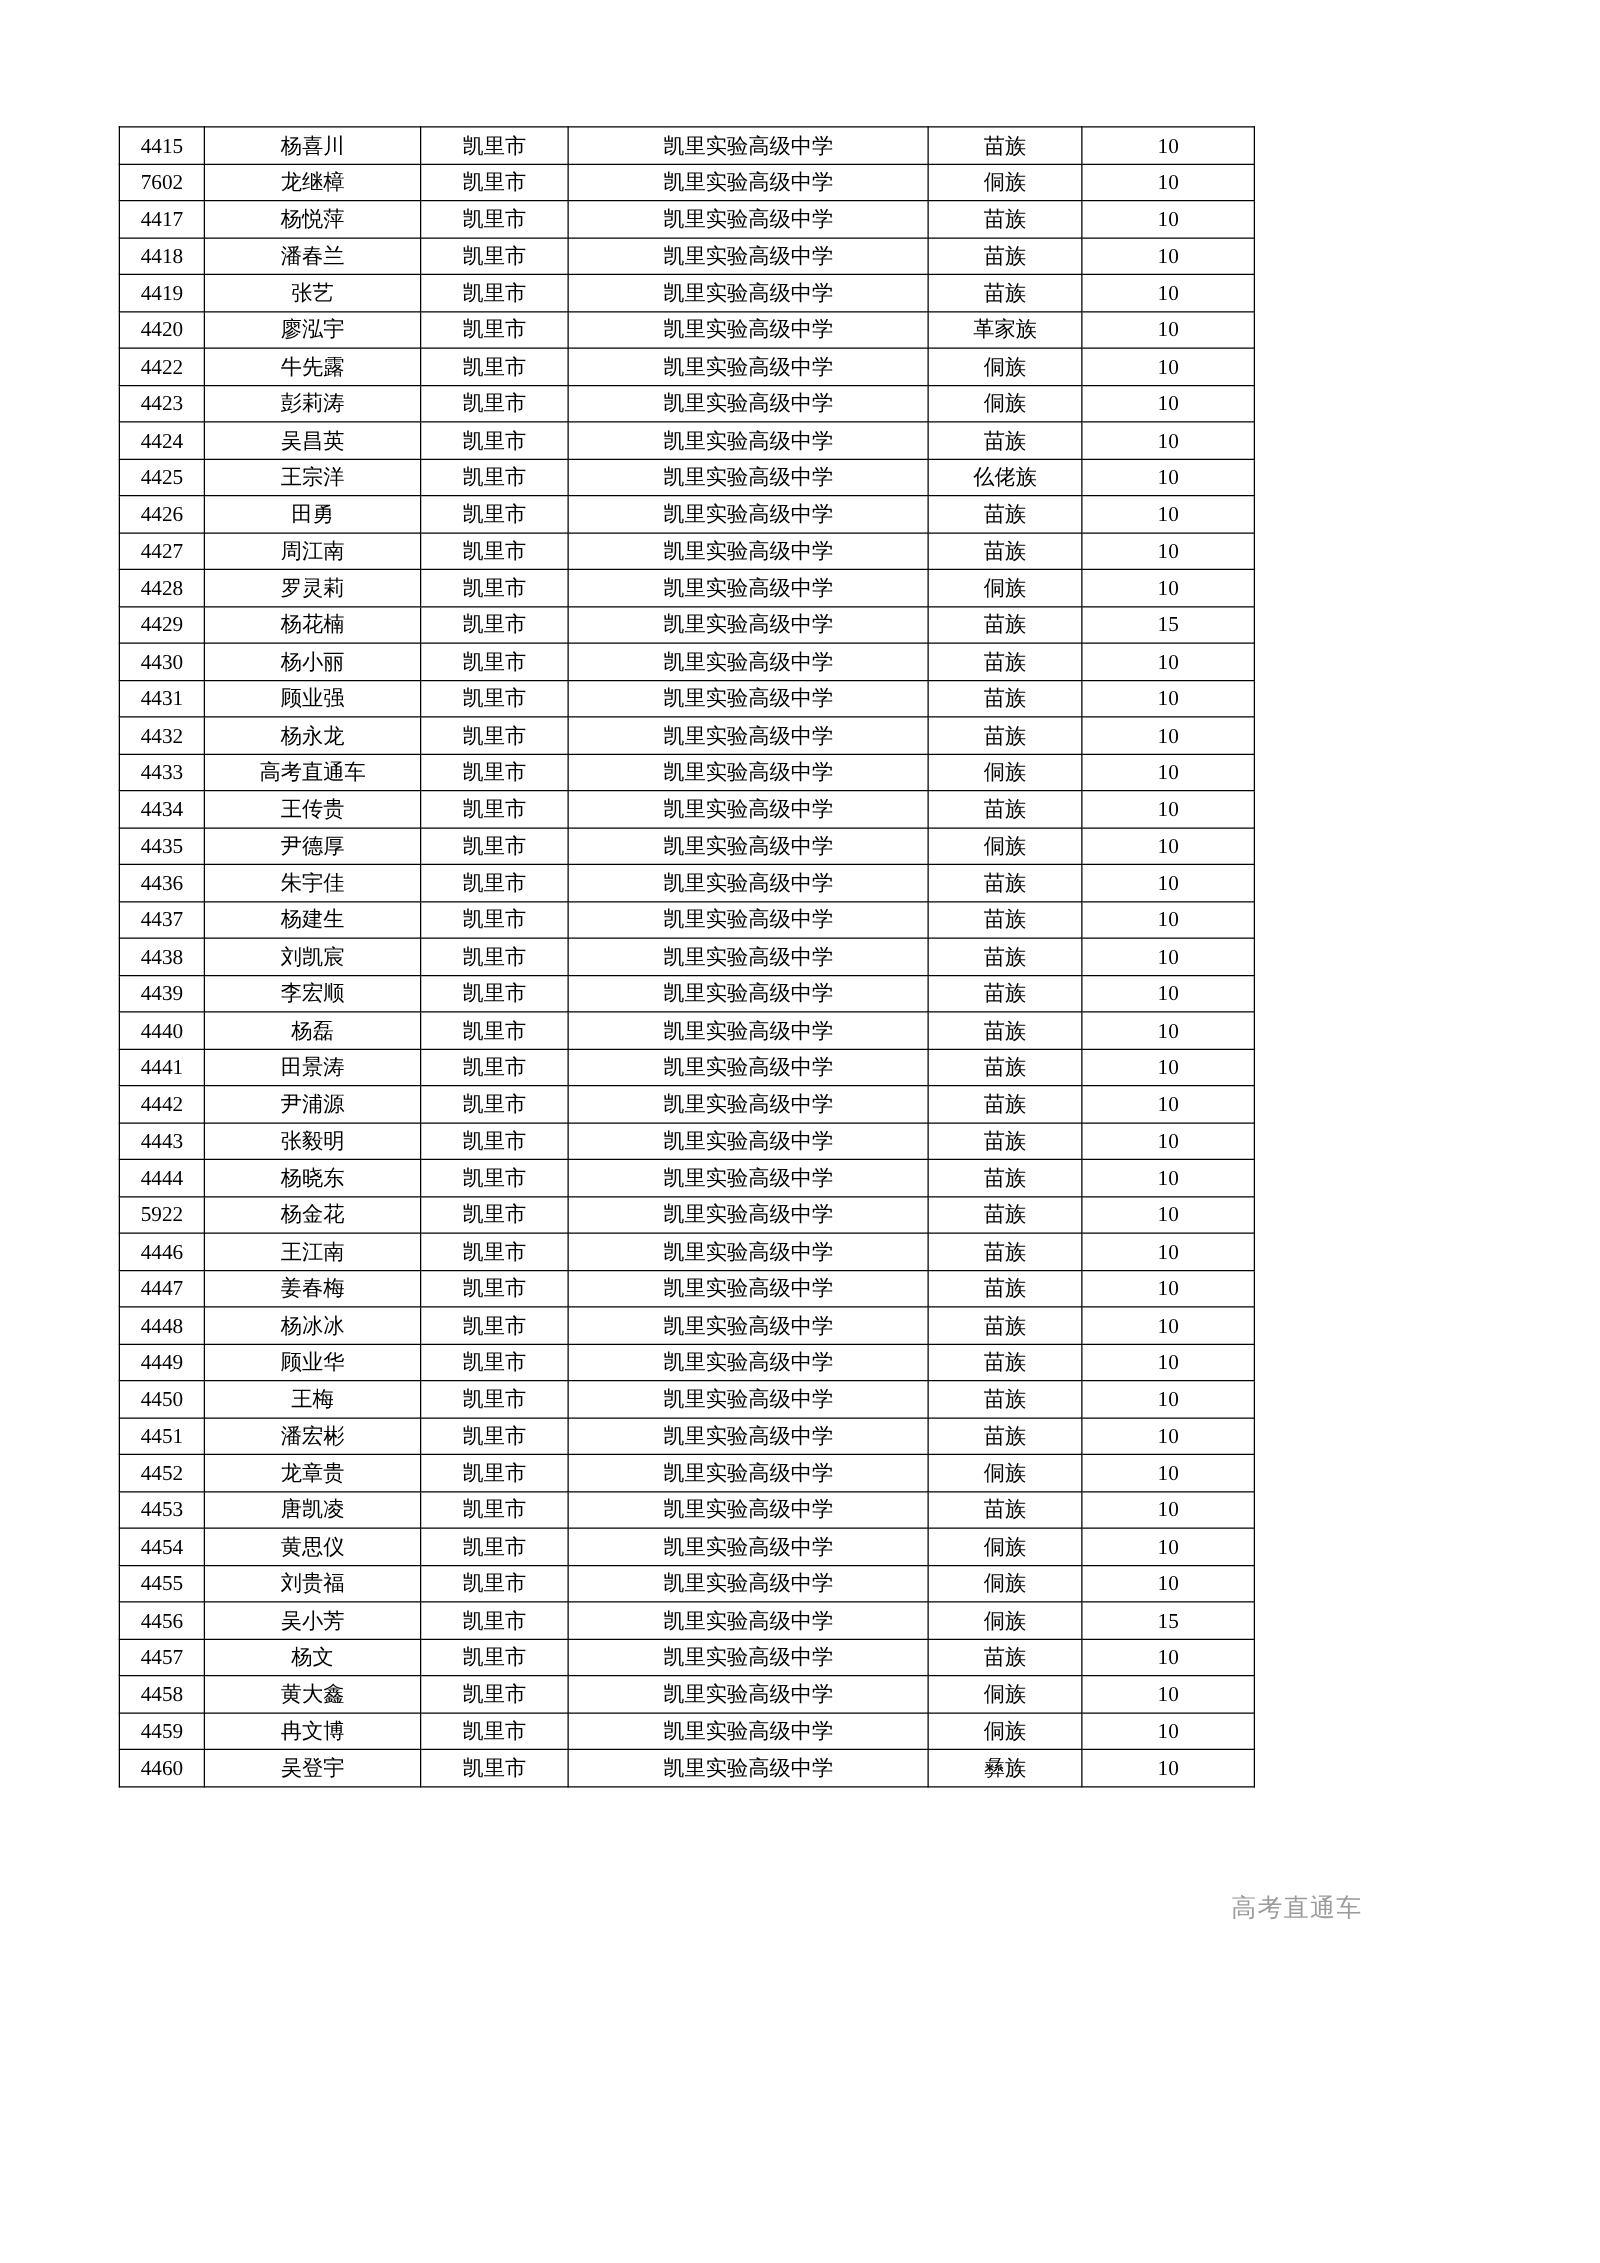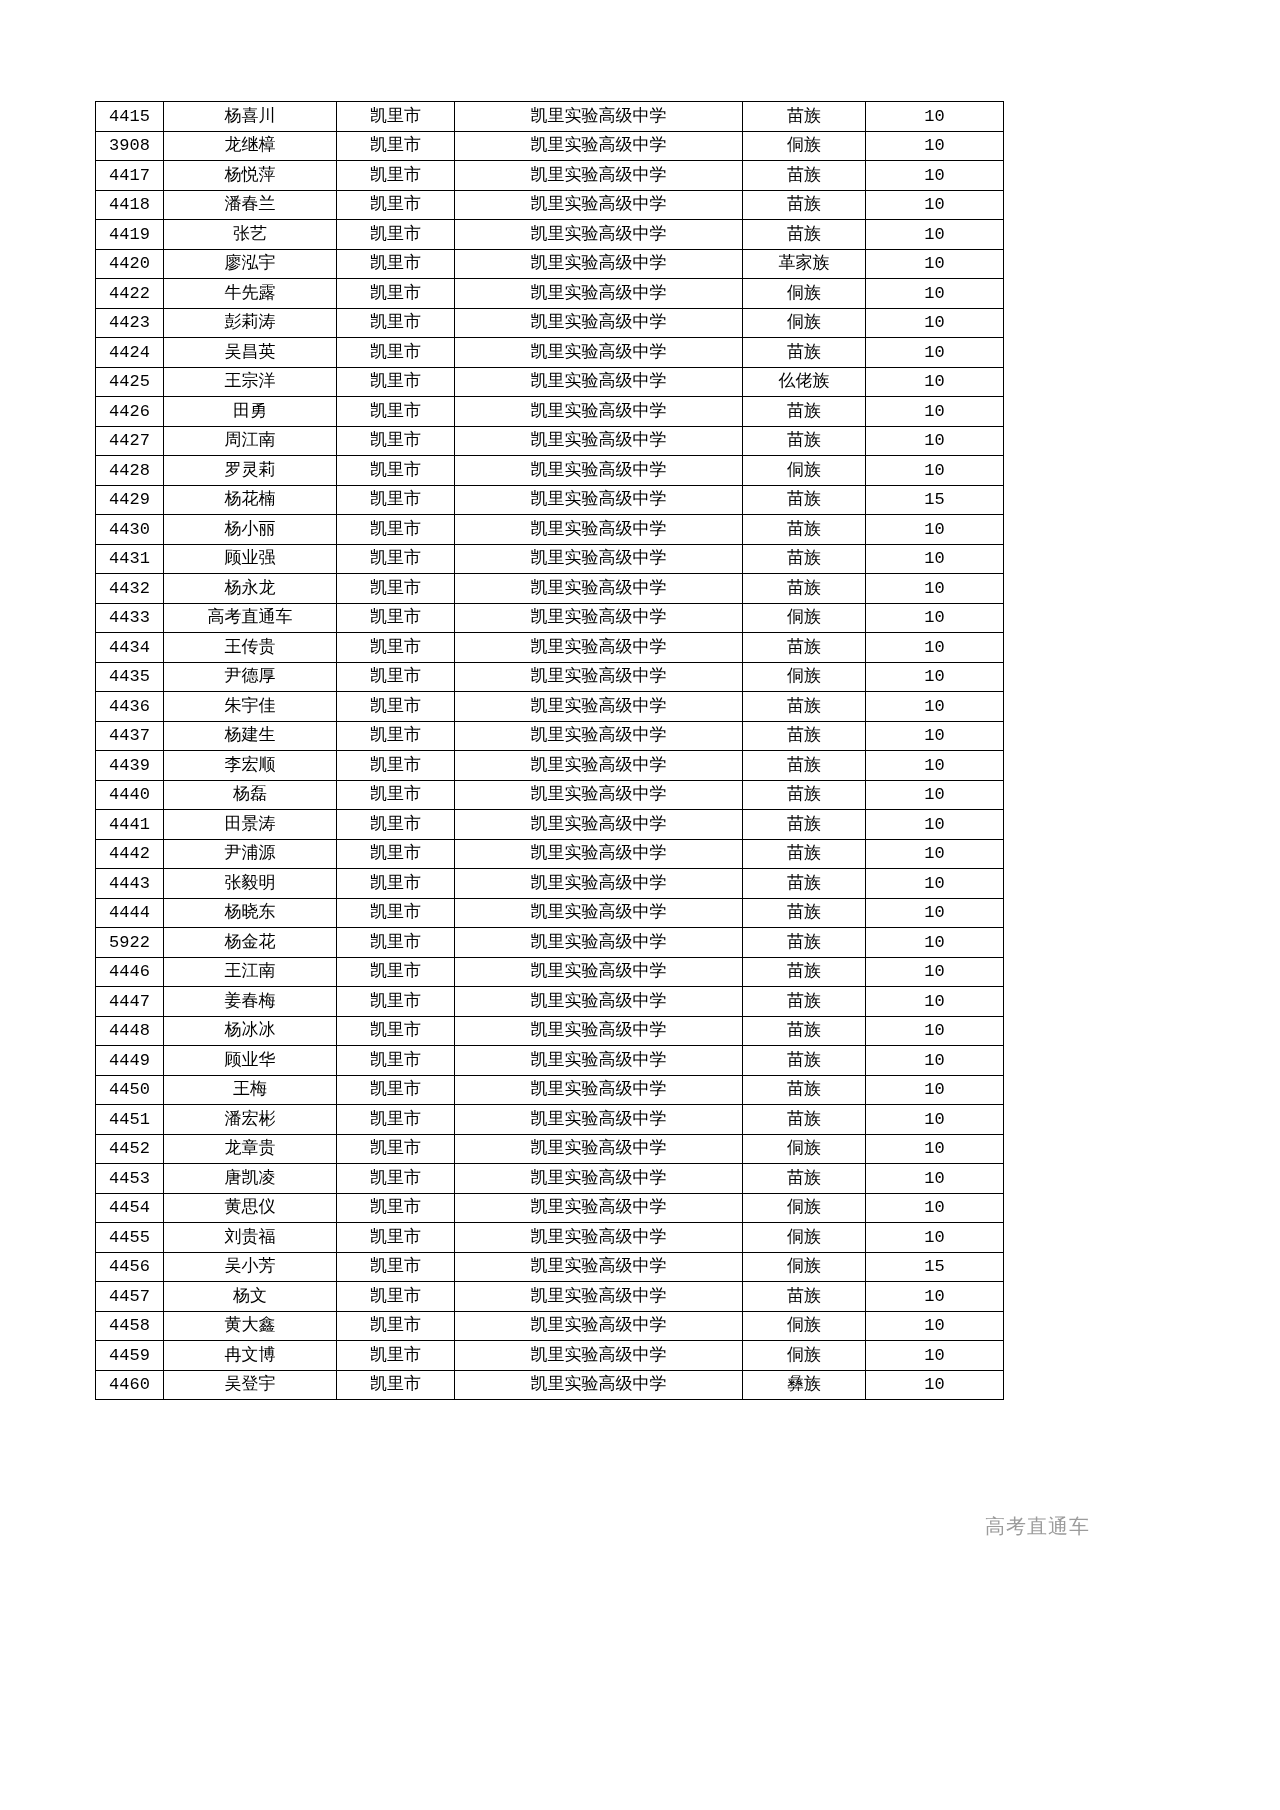--- a/index.html
+++ b/index.html
@@ -11,21 +11,20 @@
     position: relative;
     font-family: "Liberation Serif", serif;
     color: #000000;
   }
 
   
   .table-wrap {
     position: absolute;
     left: 95px;
     top: 101px;
-    font-family: Liberation Mono, monospace;
   }
   table.records {
     border-collapse: collapse;
     table-layout: fixed;
     width: 890px;
   }
   table.records td {
     border: 1px solid #000000;
     text-align: center;
     vertical-align: middle;
@@ -63,21 +62,21 @@
     <tbody>
         <tr>
           <td class="col-id">4415</td>
           <td class="col-name">杨喜川</td>
           <td class="col-city">凯里市</td>
           <td class="col-school">凯里实验高级中学</td>
           <td class="col-ethnicity">苗族</td>
           <td class="col-score">10</td>
         </tr>
         <tr>
-          <td class="col-id">3908</td>
+          <td class="col-id">7602</td>
           <td class="col-name">龙继樟</td>
           <td class="col-city">凯里市</td>
           <td class="col-school">凯里实验高级中学</td>
           <td class="col-ethnicity">侗族</td>
           <td class="col-score">10</td>
         </tr>
         <tr>
           <td class="col-id">4417</td>
           <td class="col-name">杨悦萍</td>
           <td class="col-city">凯里市</td>
@@ -225,20 +224,28 @@
           <td class="col-id">4436</td>
           <td class="col-name">朱宇佳</td>
           <td class="col-city">凯里市</td>
           <td class="col-school">凯里实验高级中学</td>
           <td class="col-ethnicity">苗族</td>
           <td class="col-score">10</td>
         </tr>
         <tr>
           <td class="col-id">4437</td>
           <td class="col-name">杨建生</td>
+          <td class="col-city">凯里市</td>
+          <td class="col-school">凯里实验高级中学</td>
+          <td class="col-ethnicity">苗族</td>
+          <td class="col-score">10</td>
+        </tr>
+        <tr>
+          <td class="col-id">4438</td>
+          <td class="col-name">刘凯宸</td>
           <td class="col-city">凯里市</td>
           <td class="col-school">凯里实验高级中学</td>
           <td class="col-ethnicity">苗族</td>
           <td class="col-score">10</td>
         </tr>
         <tr>
           <td class="col-id">4439</td>
           <td class="col-name">李宏顺</td>
           <td class="col-city">凯里市</td>
           <td class="col-school">凯里实验高级中学</td>

